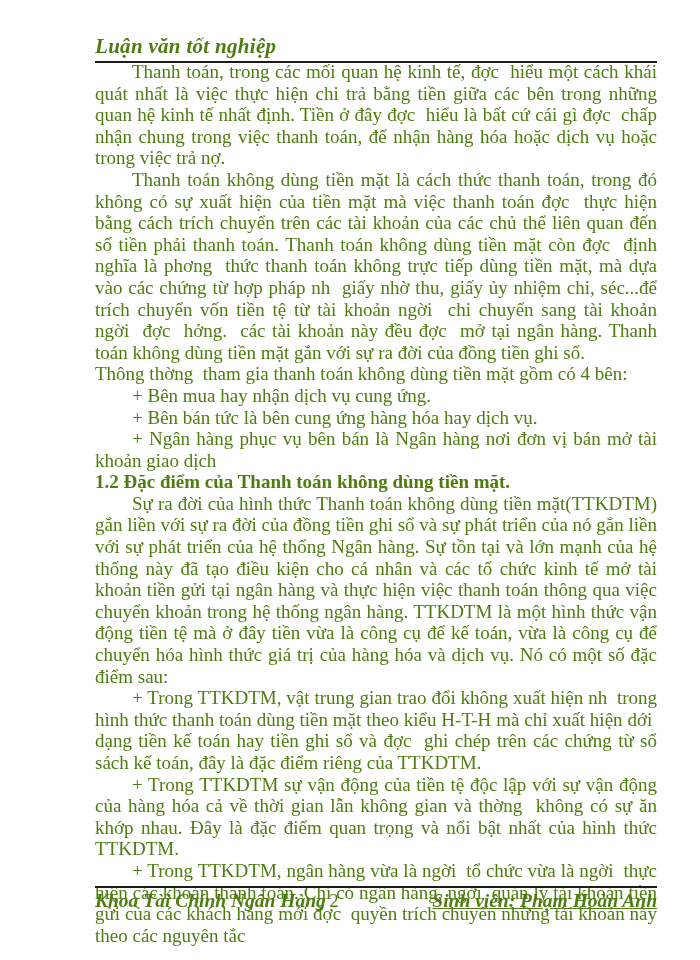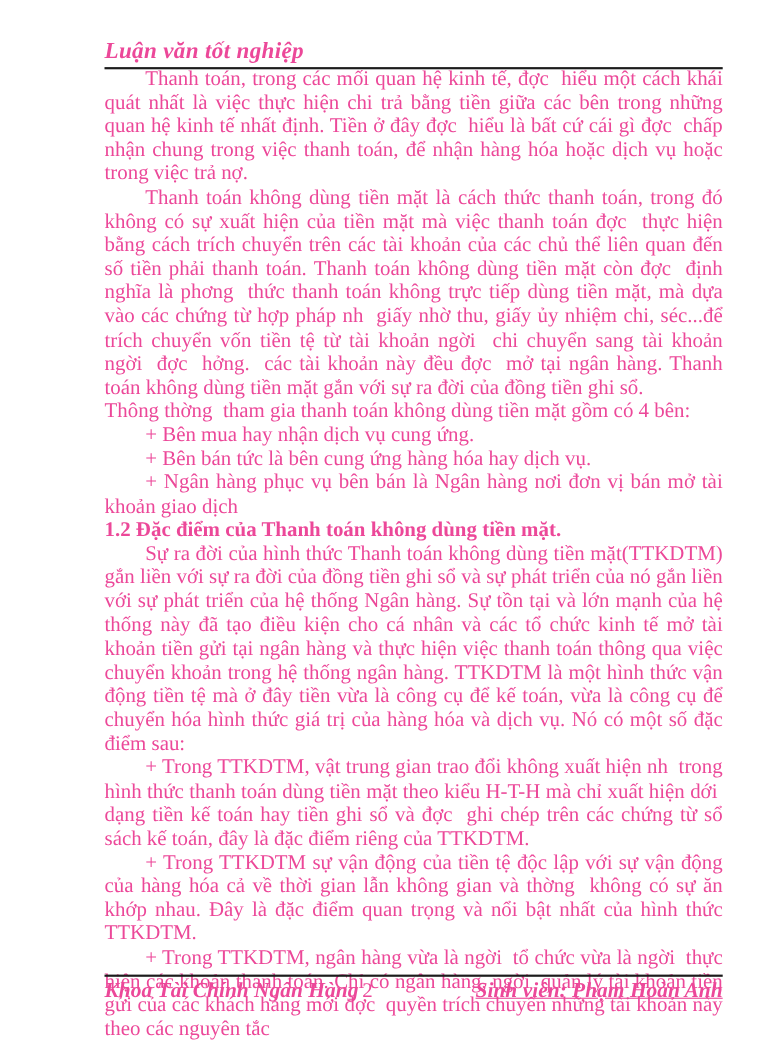--- a/index.html
+++ b/index.html
@@ -5,21 +5,21 @@
   html, body {
     margin: 0;
     padding: 0;
     background: #ffffff;
   }
   .page {
     position: relative;
     width: 700px;
     height: 960px;
     background: #ffffff;
-    color: #ec4899;
+    color: #4d7c0f;
     font-family: "Liberation Serif", "DejaVu Serif", serif;
     overflow: hidden;
   }
   .page-header {
     position: absolute;
     left: 95px;
     top: 34px;
     width: 562px;
     border-bottom: 2px solid #1c1c1c;
     padding-bottom: 2px;

